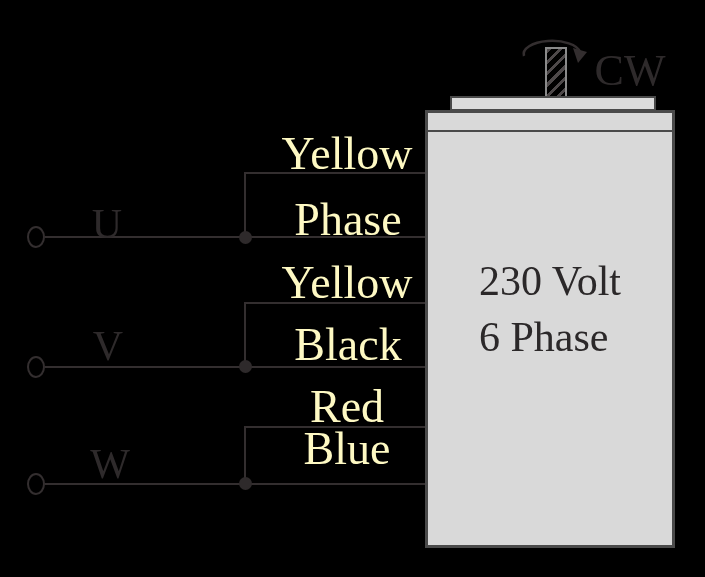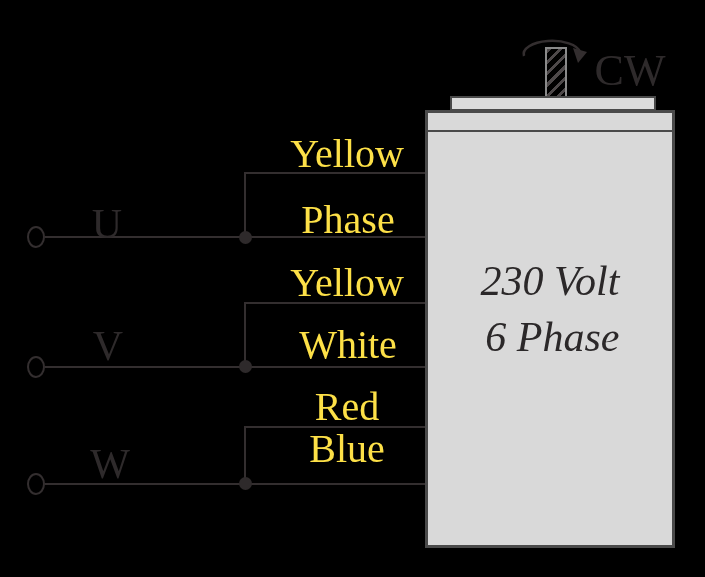--- a/index.html
+++ b/index.html
@@ -28,22 +28,22 @@
   .phase-label {
     position: absolute;
     color: #2e2a2b;
     font-size: 42px;
     line-height: 42px;
     transform: translateX(-50%);
     white-space: nowrap;
   }
   .wire-label {
     position: absolute;
-    color: #fde047;
-    font-size: 40px;
+    color: #fef9c3;
+    font-size: 46px;
     line-height: 38px;
     transform: translateX(-50%);
     white-space: nowrap;
   }
   .motor-cap {
     position: absolute;
     left: 450px; top: 96px;
     width: 206px; height: 15px;
     background: #dcdcdc;
     border: 2px solid #4a4a4a;
@@ -63,23 +63,22 @@
     width: 244px; height: 2px;
     background: #4a4a4a;
   }
   .motor-text {
     position: absolute;
     left: 550px; top: 253px;
     transform: translateX(-50%);
     color: #2b2829;
     font-size: 42px;
     line-height: 56px;
-    text-align: right;
+    text-align: left;
     white-space: nowrap;
-    font-style: italic;
   }
   .shaft {
     position: absolute;
     left: 545px; top: 47px;
     width: 22px; height: 51px;
     box-sizing: border-box;
     border: 2px solid #8a8a8a;
     background: repeating-linear-gradient(
       135deg,
       #4e494a 0px, #4e494a 3px,
@@ -115,21 +114,21 @@
   <div class="wire-label" style="left:347px; top:135px;">Yellow</div>
   <div class="wire-label" style="left:348px; top:201px;">Phase</div>
 
   <div class="terminal" style="left:27px; top:356px;"></div>
   <div class="line-h" style="left:45px; top:366px; width:380px; height:2px;"></div>
   <div class="line-v" style="left:244px; top:302px; width:2px; height:66px;"></div>
   <div class="line-h" style="left:245px; top:302px; width:180px; height:2px;"></div>
   <div class="dot" style="left:239px; top:360px;"></div>
   <div class="phase-label" style="left:108px; top:325px;">V</div>
   <div class="wire-label" style="left:347px; top:264px;">Yellow</div>
-  <div class="wire-label" style="left:348px; top:326px;">White</div>
+  <div class="wire-label" style="left:348px; top:326px;">Black</div>
 
   <div class="terminal" style="left:27px; top:473px;"></div>
   <div class="line-h" style="left:45px; top:483px; width:380px; height:2px;"></div>
   <div class="line-v" style="left:244px; top:426px; width:2px; height:59px;"></div>
   <div class="line-h" style="left:245px; top:426px; width:180px; height:2px;"></div>
   <div class="dot" style="left:239px; top:477px;"></div>
   <div class="phase-label" style="left:110px; top:443px;">W</div>
   <div class="wire-label" style="left:347px; top:388px;">Red</div>
   <div class="wire-label" style="left:347px; top:430px;">Blue</div>
 

